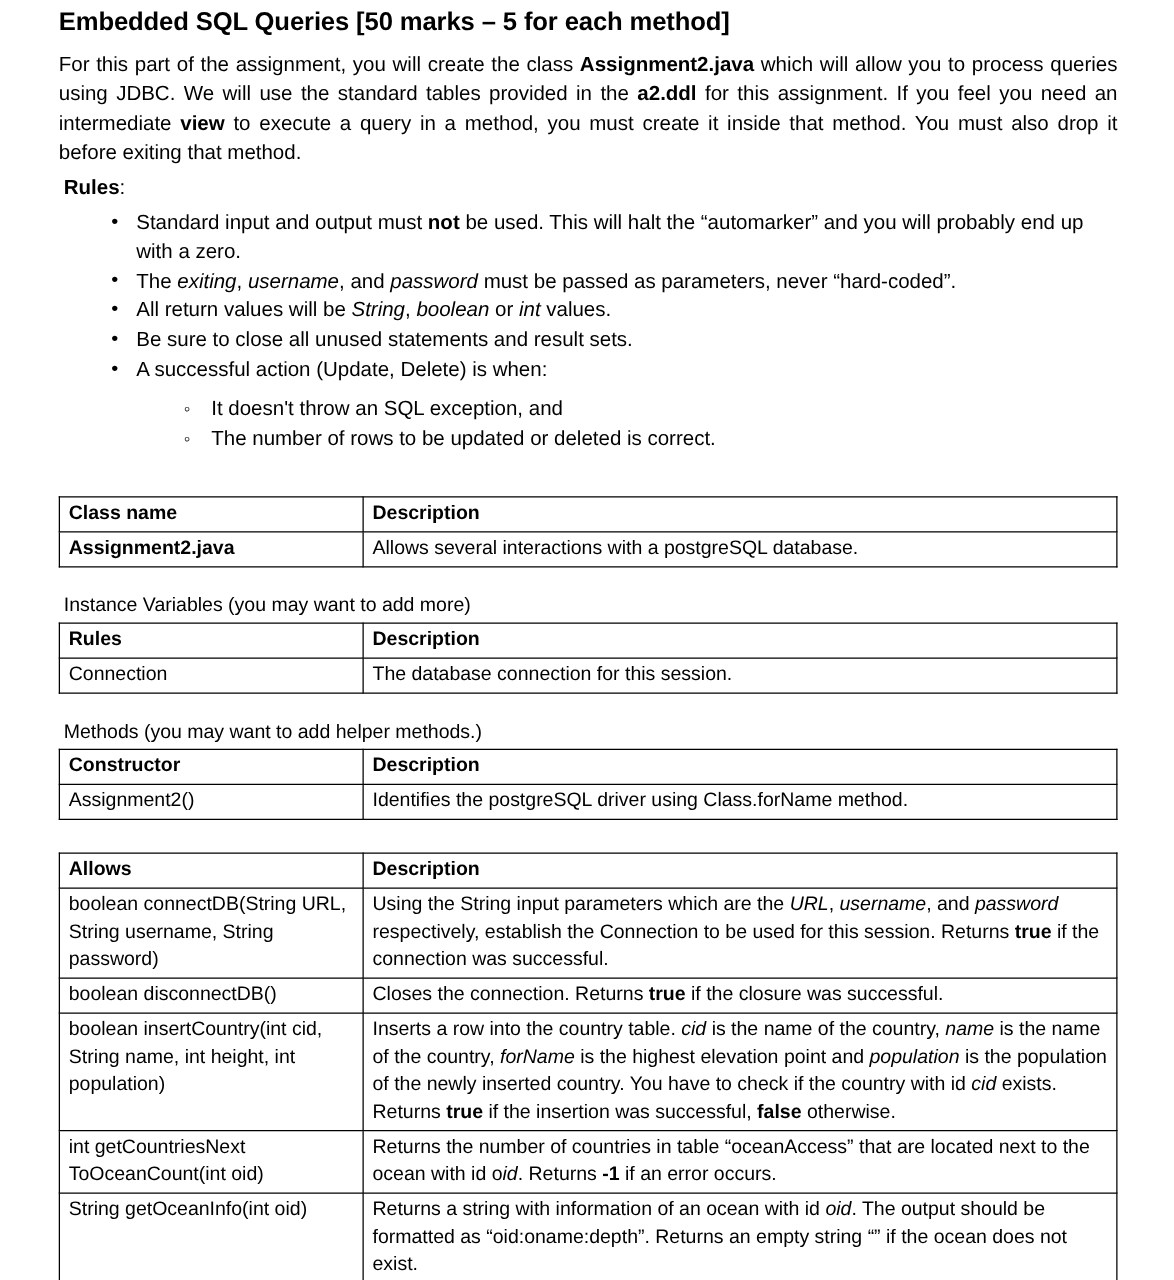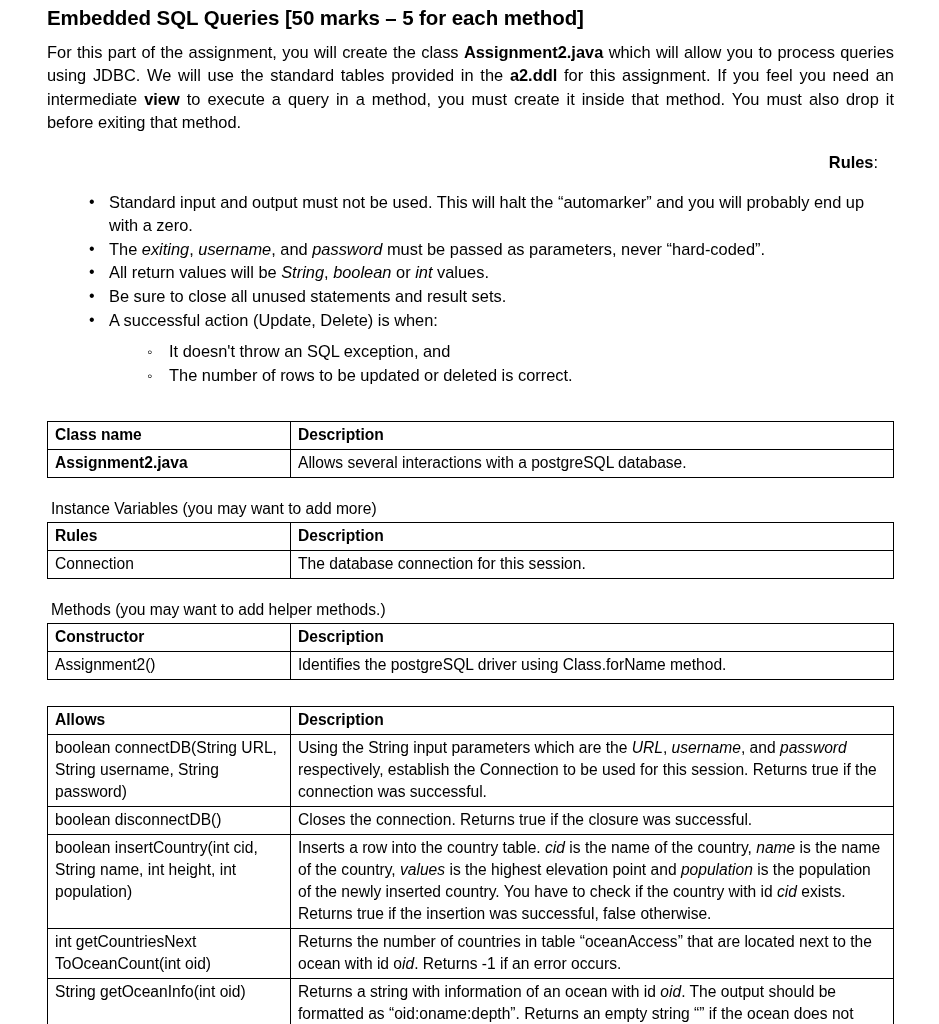--- a/index.html
+++ b/index.html
@@ -41,22 +41,21 @@
     line-height: 23.6px;
     margin: 0;
     text-align: justify;
     text-justify: inter-word;
   }
   p.intro b { font-weight: bold; }
 
   .rules-label {
     font-size: 16.4px;
     line-height: 23.6px;
-    margin: 16px;
-    text-align: right;
+    margin: 4px;
   }
   .rules-label b { font-weight: bold; }
 
   ul.rules {
     list-style: none;
     margin: 1px 0 0 0;
     padding: 0;
   }
   ul.rules > li {
     position: relative;
@@ -85,21 +84,21 @@
     line-height: 23.6px;
   }
   ul.sub > li::before {
     content: "\25E6";
     position: absolute;
     left: 30px;
     top: 0px;
     font-size: 15px;
   }
   i { font-style: italic; }
-  b { font-weight: normal; }
+  b { font-weight: bold; }
 
   table.doc-table {
     border-collapse: collapse;
     width: 847px;
     table-layout: fixed;
     margin: 0;
   }
   table.doc-table td, table.doc-table th {
     border: 1.2px solid #000000;
     padding: 2px 7px 3px 7px;
@@ -222,21 +221,21 @@
       <tr class="row-tall">
         <td class="col-left m-cell">boolean connectDB(String URL, String username, String password)</td>
         <td class="desc">Using the String input parameters which are the <i>URL</i>, <i>username</i>, and <i>password</i> respectively, establish the Connection to be used for this session.  Returns <b>true</b> if the connection was successful.</td>
       </tr>
       <tr class="row-mid">
         <td class="col-left m-cell">boolean disconnectDB()</td>
         <td class="desc-left">Closes the connection. Returns <b>true</b> if the closure was successful.</td>
       </tr>
       <tr class="row-tall">
         <td class="col-left m-cell">boolean insertCountry(int cid, String name, int height, int population)</td>
-        <td class="desc">Inserts a row into the country table. <i>cid</i> is the name of the country, <i>name</i> is the name of the country, <i>values</i> is the highest elevation point and <i>population</i> is the population of the newly inserted country. You have to check if the country with id <i>cid</i> exists. Returns <b>true</b> if the insertion was successful, <b>false</b> otherwise.</td>
+        <td class="desc">Inserts a row into the country table. <i>cid</i> is the name of the country, <i>name</i> is the name of the country, <i>forName</i> is the highest elevation point and <i>population</i> is the population of the newly inserted country. You have to check if the country with id <i>cid</i> exists. Returns <b>true</b> if the insertion was successful, <b>false</b> otherwise.</td>
       </tr>
       <tr>
         <td class="col-left m-cell">int getCountriesNext ToOceanCount(int oid)</td>
         <td class="desc">Returns the number of countries in table “oceanAccess” that are located next to the ocean with id o<i>id</i>. Returns <b>-1</b> if an error occurs.</td>
       </tr>
       <tr>
         <td class="col-left m-cell">String getOceanInfo(int oid)</td>
         <td class="desc">Returns a string with information of an ocean with id <i>oid</i>. The output should be formatted as “oid:oname:depth”. Returns an empty string “” if the ocean does not exist.</td>
       </tr>
     </tbody>

